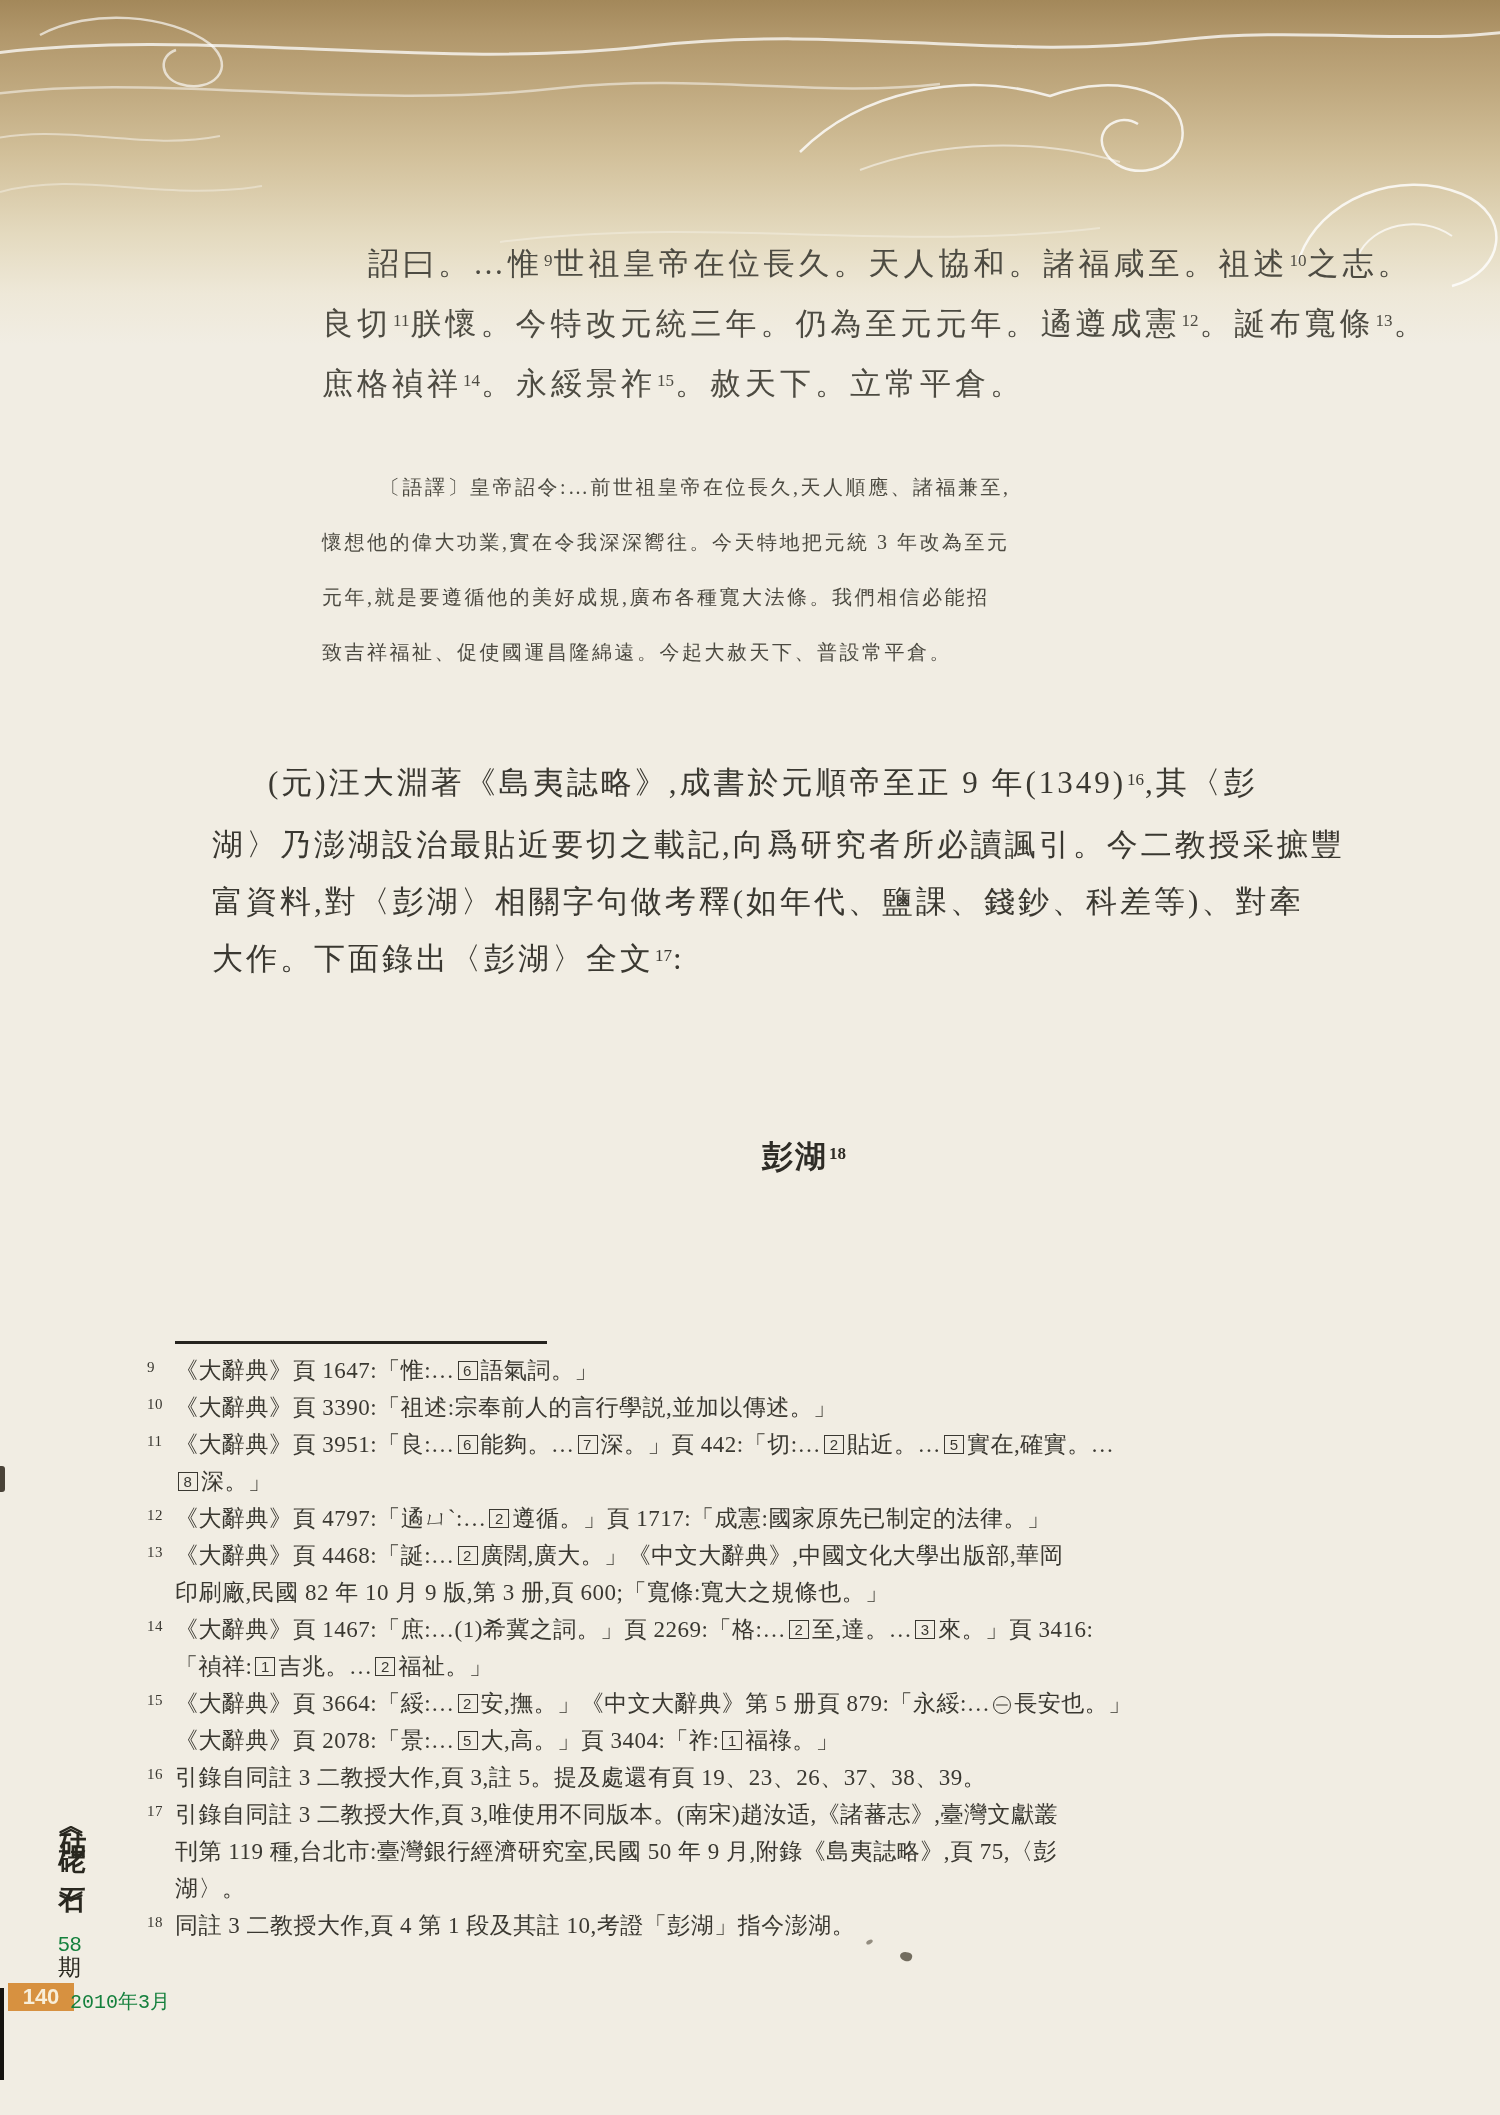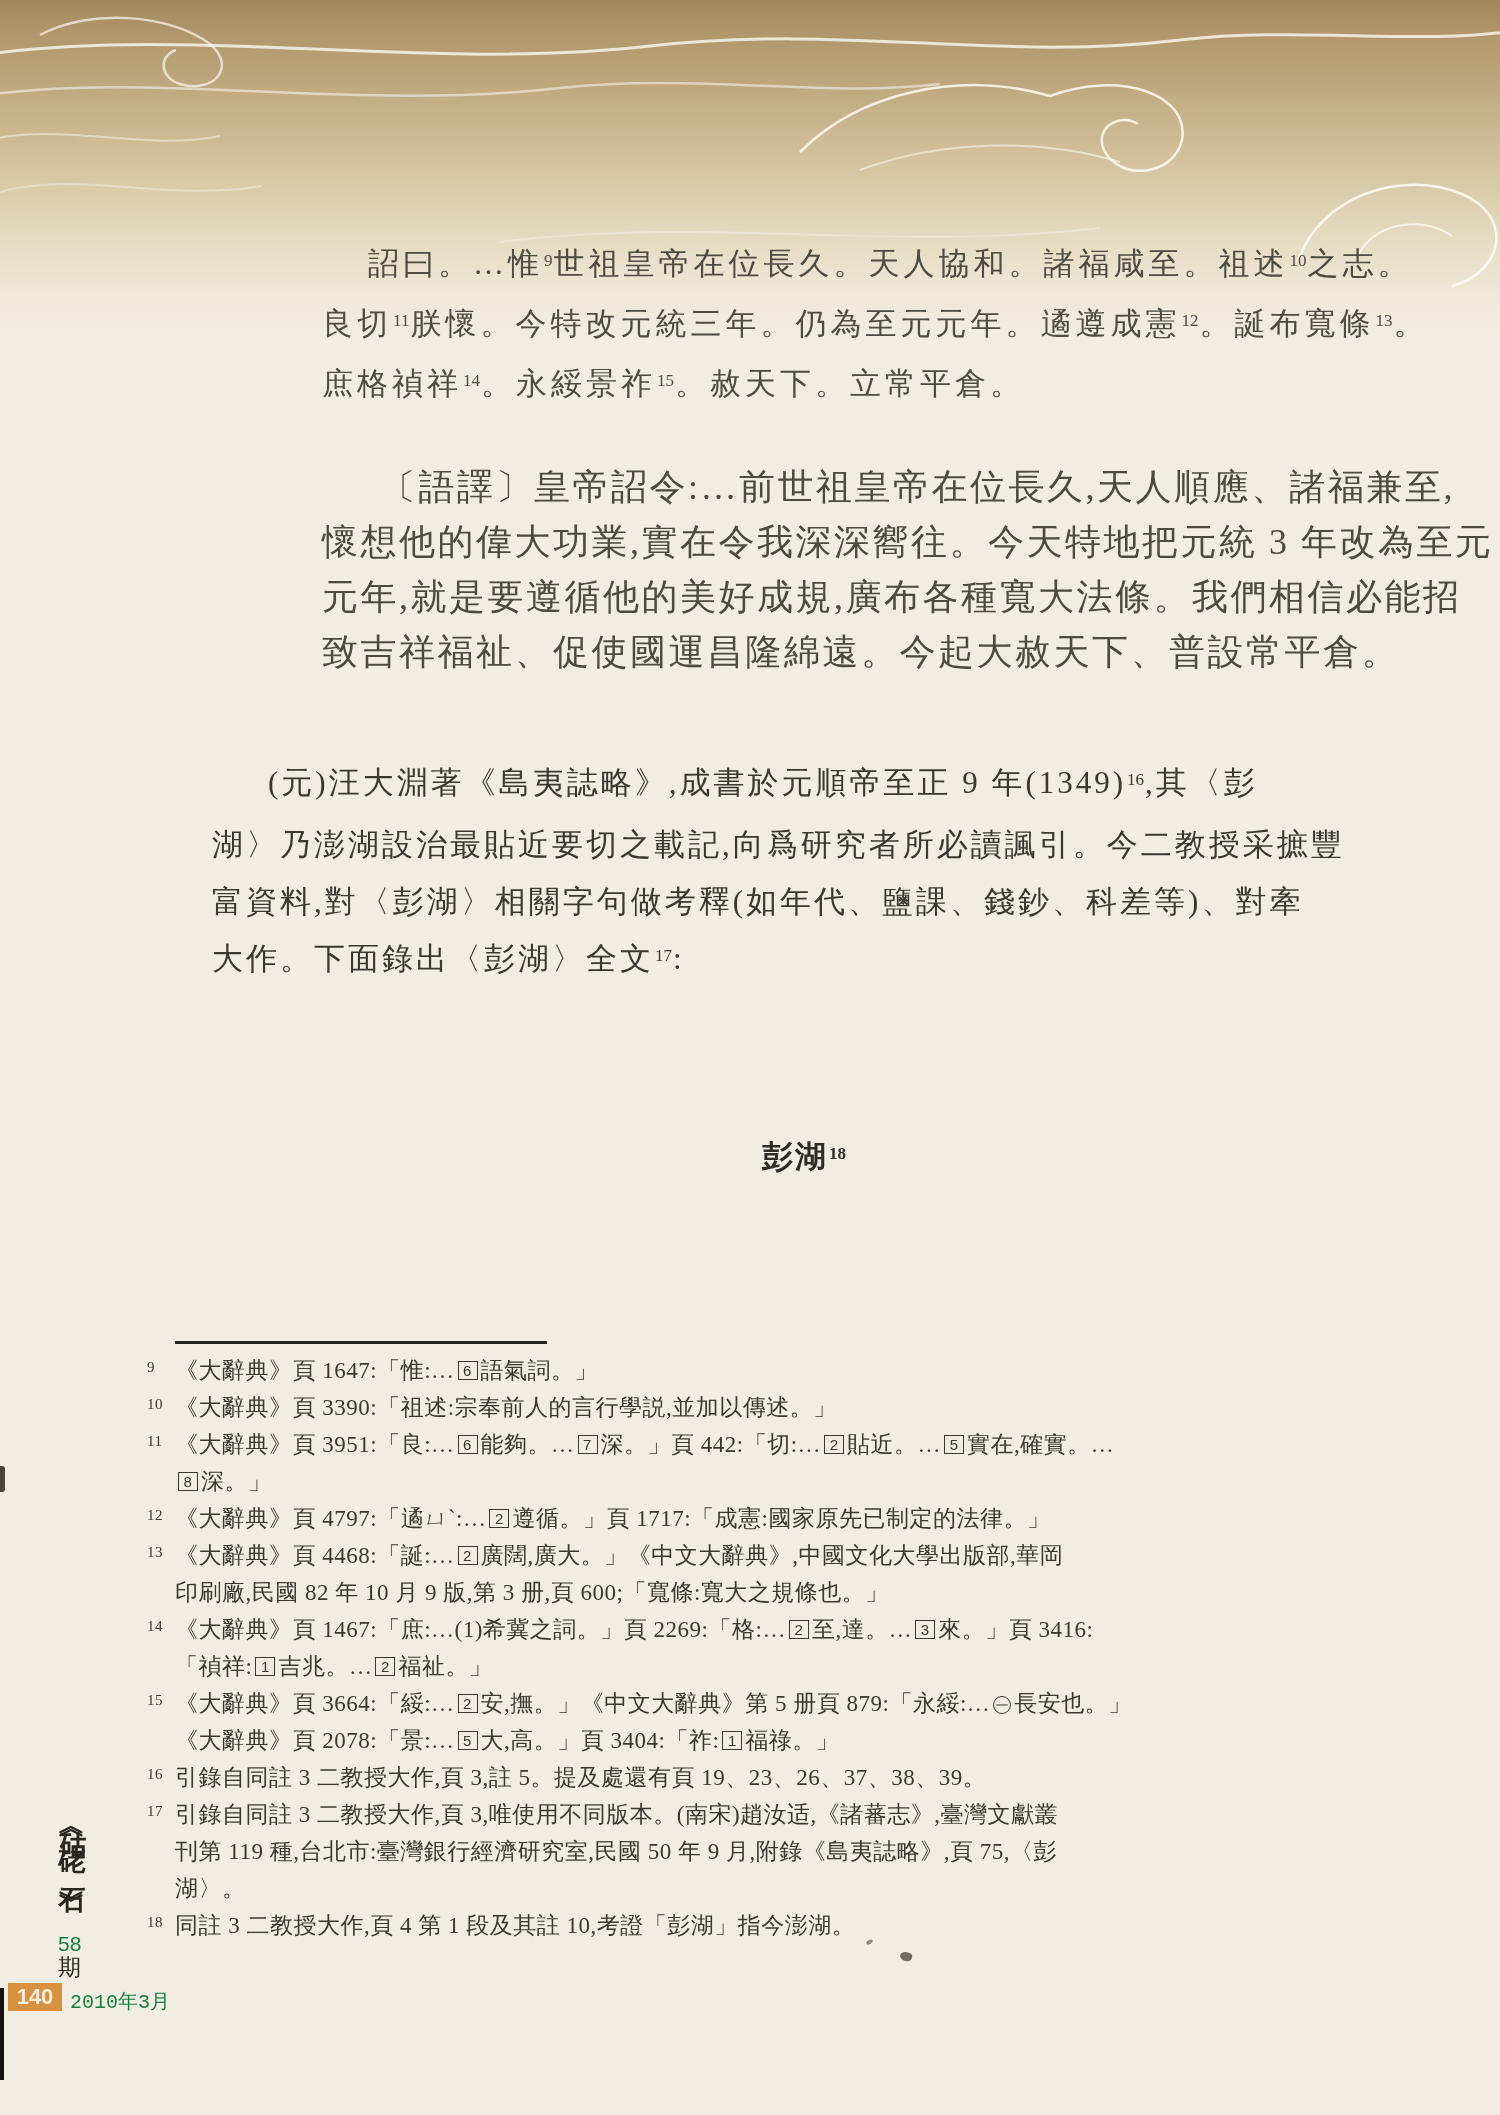--- a/index.html
+++ b/index.html
@@ -15,21 +15,21 @@
       #a3885a 0%, #b1976b 10%, #bfa87e 25%, #d2c09a 45%,
       #e4dabf 68%, #eee8d8 85%, #f1ede3 100%);
   }
   .decor { position:absolute; left:0; top:0; }
 
   .quote { position:absolute; left:322px; top:236px; font-size:31px; line-height:55px;
            letter-spacing:4px; color:#4d4b42; }
   .quote .line { white-space:nowrap; }
   .quote .first { margin-left:46px; }
 
-  .translation { position:absolute; left:322px; top:460px; font-size:36px; line-height:55px;
+  .translation { position:absolute; left:322px; top:460px; font-size:20px; line-height:55px;
                  letter-spacing:2.5px; color:#4c4a41; }
   .translation .line { white-space:nowrap; }
   .translation .first { margin-left:58px; }
 
   .main-text { position:absolute; left:212px; top:754px; width:1190px; font-size:31px;
                line-height:57px; letter-spacing:3px; color:#3a3831; }
   .main-text .line { white-space:nowrap; }
   .main-text .first { margin-left:56px; }
 
   .heading { position:absolute; left:212px; top:1106px; width:1185px; text-align:center;
@@ -51,21 +51,21 @@
   .circnum { display:inline-block; border:1.5px solid #3a3831; border-radius:50%; font-size:13px;
              line-height:17px; width:18px; height:18px; text-align:center; margin:0 3px;
              vertical-align:1px; box-sizing:border-box; }
 
   .sidebar-title { position:absolute; left:54px; top:1818px; writing-mode:vertical-rl;
                    text-orientation:upright; font-size:27px; letter-spacing:7px;
                    font-weight:bold; color:#29271f; }
   .sidebar-issue-num { position:absolute; left:58px; top:1932px; font-size:21px; color:#15803d;
                        font-family:"Liberation Sans",sans-serif; }
   .sidebar-issue-label { position:absolute; left:58px; top:1952px; font-size:23px; color:#29271f; }
-  .page-box { position:absolute; left:8px; top:1983px; width:54px; height:28px;
+  .page-box { position:absolute; left:8px; top:1983px; width:66px; height:28px;
               background:#d79140; color:#f8eed9; font-size:22px; font-weight:bold;
               text-align:center; line-height:28px; font-family:"Liberation Sans",sans-serif; }
   .page-date { position:absolute; left:70px; top:1988px; font-size:20px; color:#15803d;
                font-family:Liberation Mono, monospace; }
 
   .edge-mark  { position:absolute; left:0; top:1988px; width:4px; height:92px; background:#15130f; }
   .edge-mark2 { position:absolute; left:0; top:1466px; width:5px; height:26px; background:#4a4338;
                 border-radius:0 3px 3px 0; }
   .speck  { position:absolute; left:900px; top:1952px; width:12px; height:9px; background:#5d5648;
             border-radius:60% 40% 50% 50%; transform:rotate(20deg); opacity:.85; }

